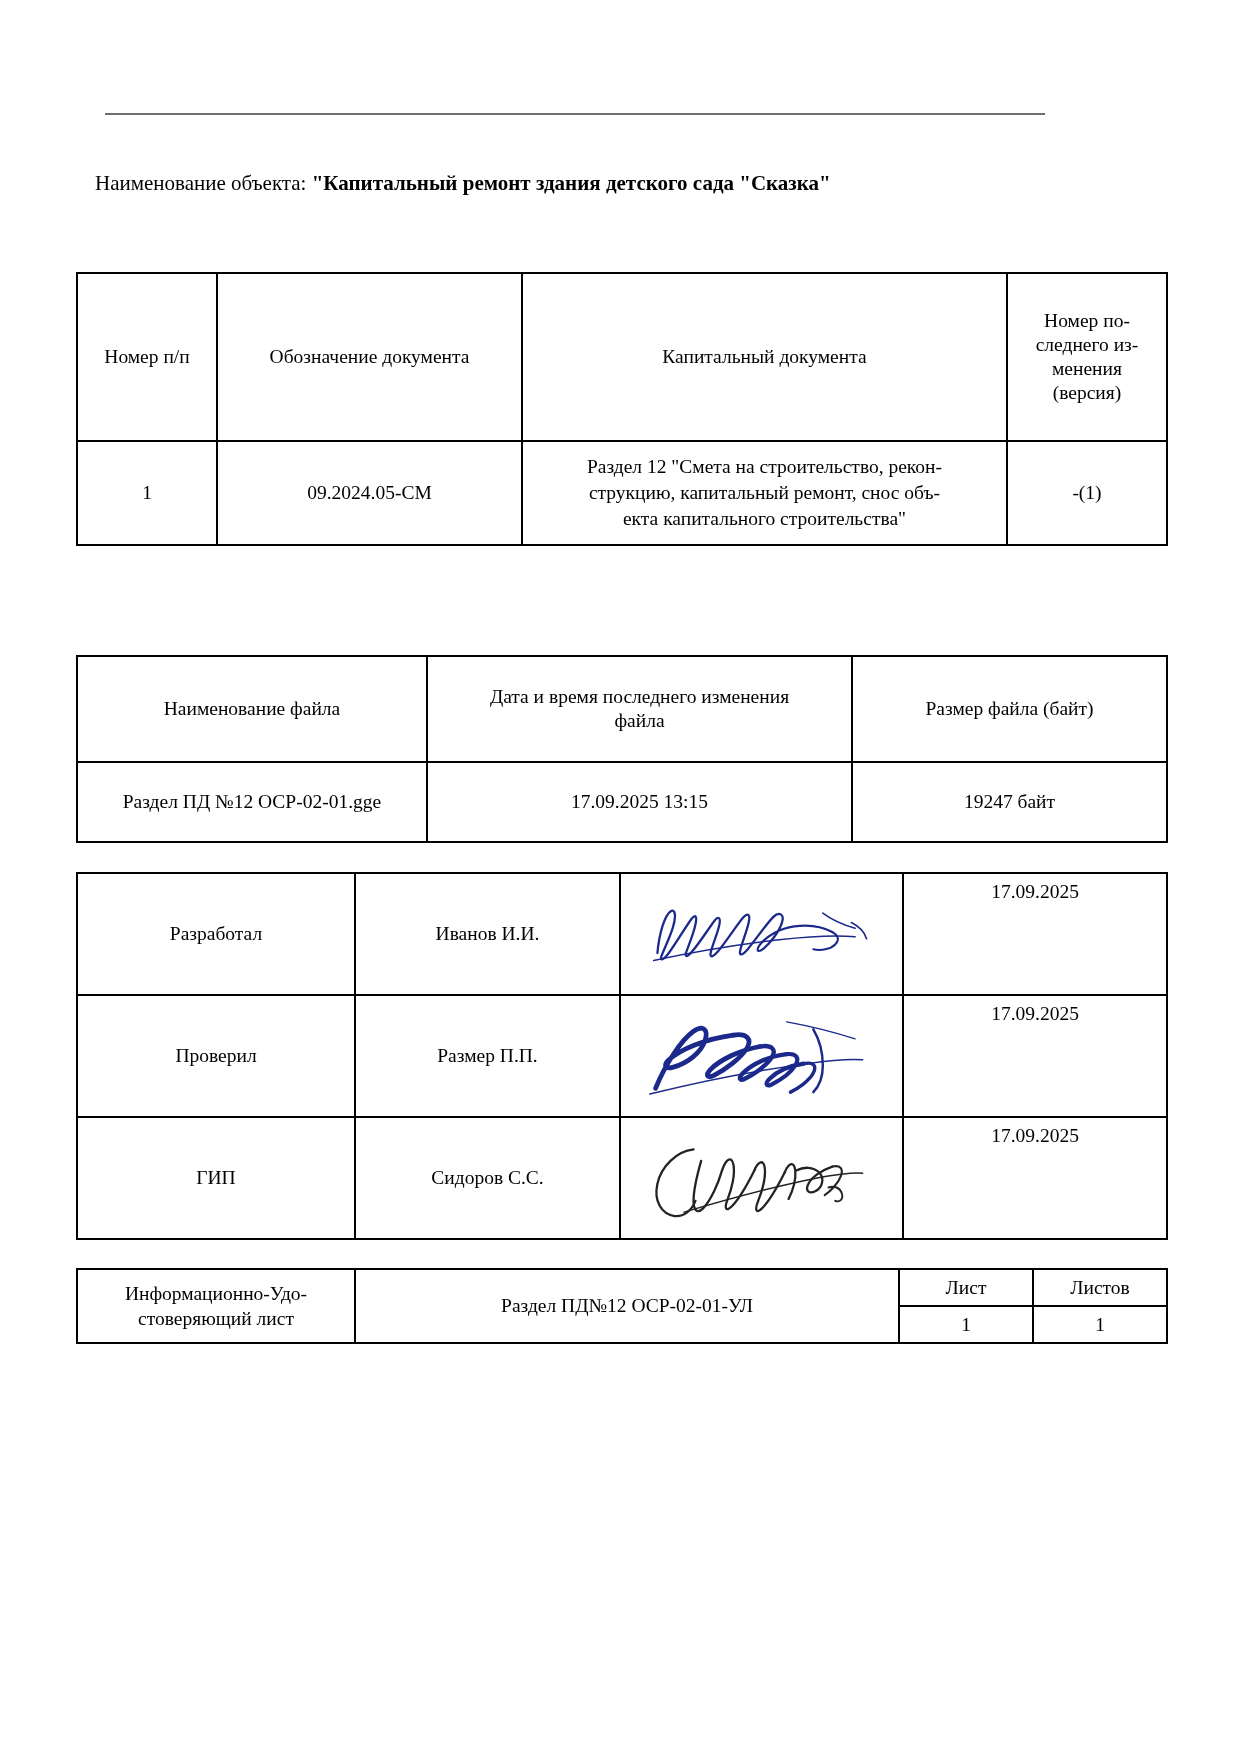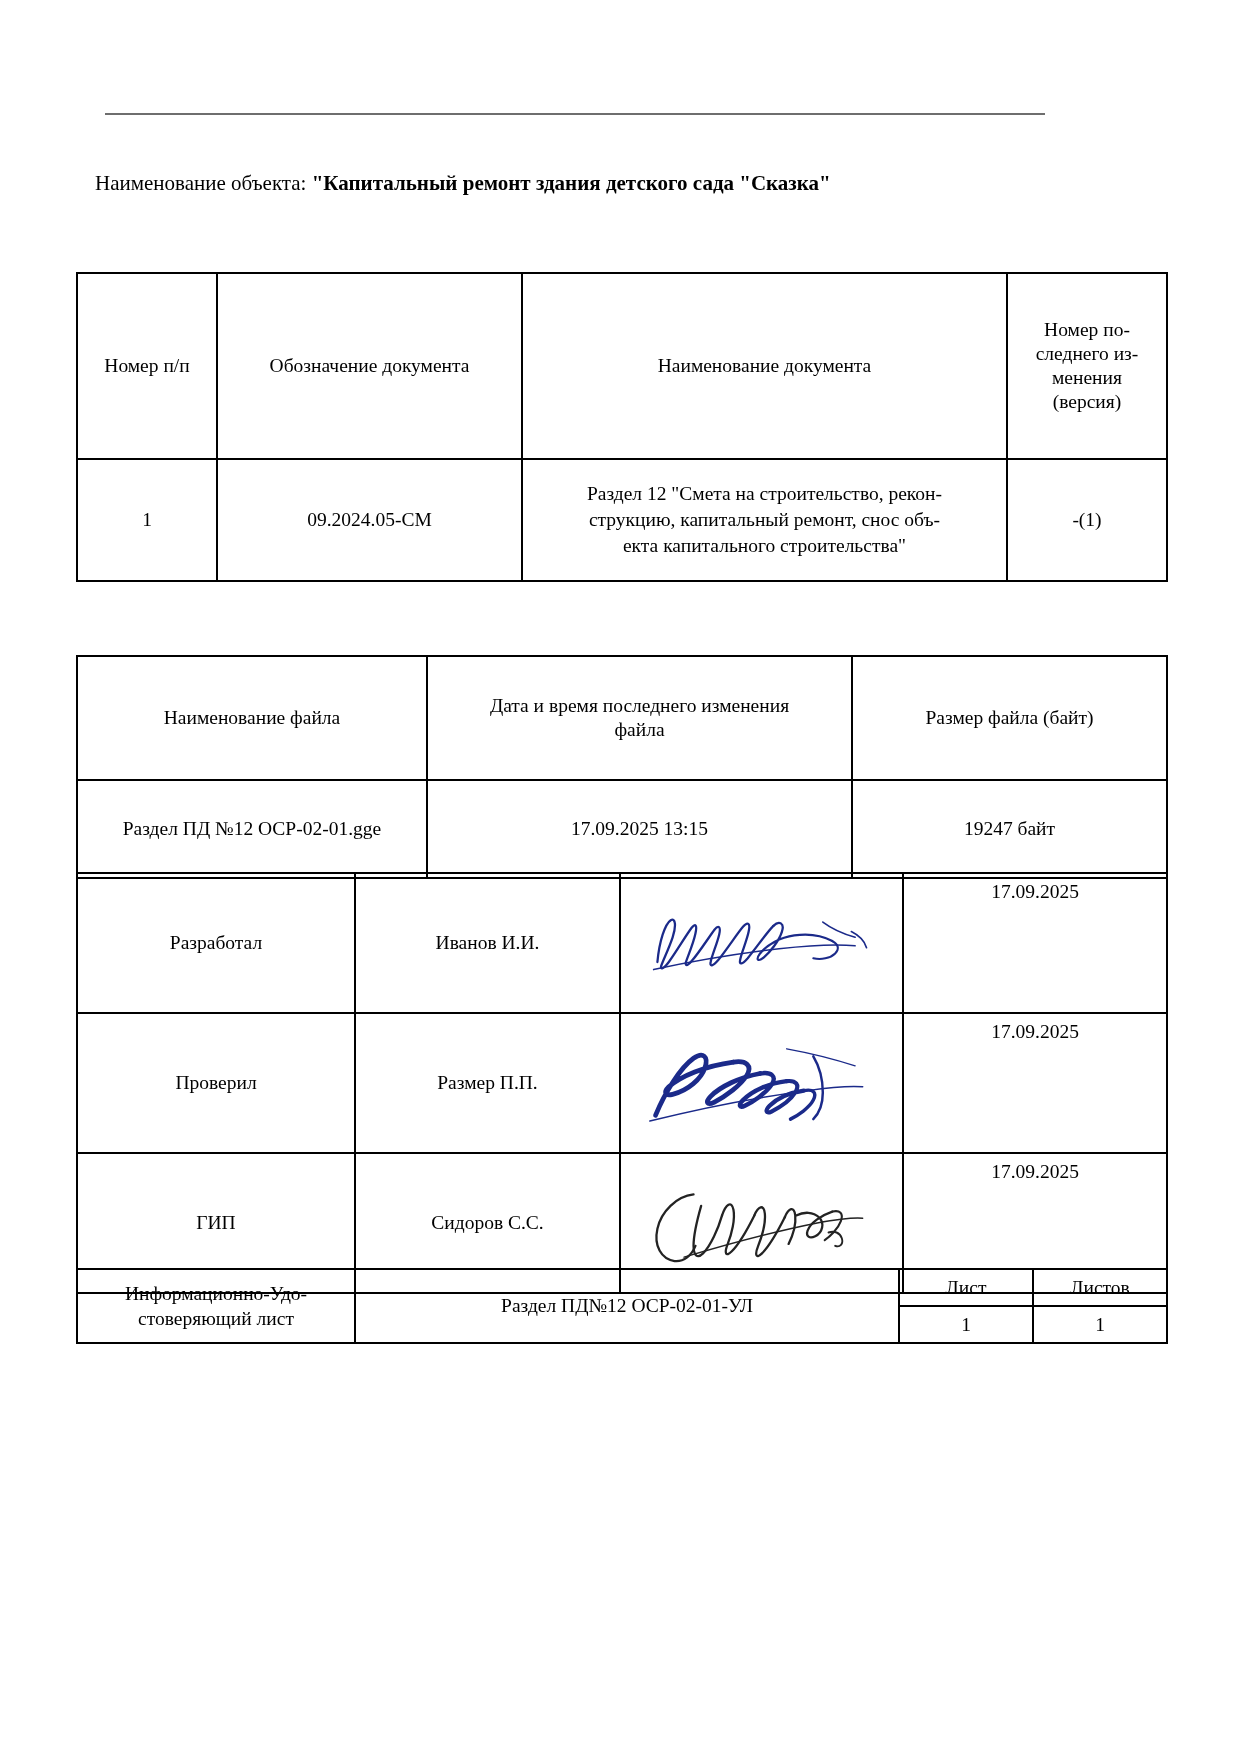--- a/index.html
+++ b/index.html
@@ -48,21 +48,21 @@
   
   table.doc {
     border-collapse: collapse;
     table-layout: fixed;
     position: absolute;
     font-size: 19.5px;
     line-height: 24px;
   }
   table.doc td, table.doc th {
     border: 2px solid #000000;
-    padding: 17px 6px;
+    padding: 8px 6px;
     text-align: center;
     vertical-align: middle;
     font-weight: normal;
   }
 
   
   #table-doc-registry {
     left: 76px;
     top: 272px;
     width: 1090px;
@@ -147,21 +147,21 @@
     <colgroup>
       <col class="c1">
         <col class="c2">
         <col class="c3">
         <col class="c4">
     </colgroup>
     <tbody>
       <tr>
         <td class="hdr-cell">Номер п/п</td>
         <td class="hdr-cell">Обозначение документа</td>
-        <td class="hdr-cell">Наименование документа</td>
+        <td class="hdr-cell">Капитальный документа</td>
         <td class="hdr-cell">
           <div>Номер по-</div>
           <div>следнего из-</div>
           <div>менения</div>
           <div>(версия)</div>
         </td>
       </tr>
       <tr>
         <td class="row-cell">1</td>
         <td class="row-cell">09.2024.05-СМ</td>

